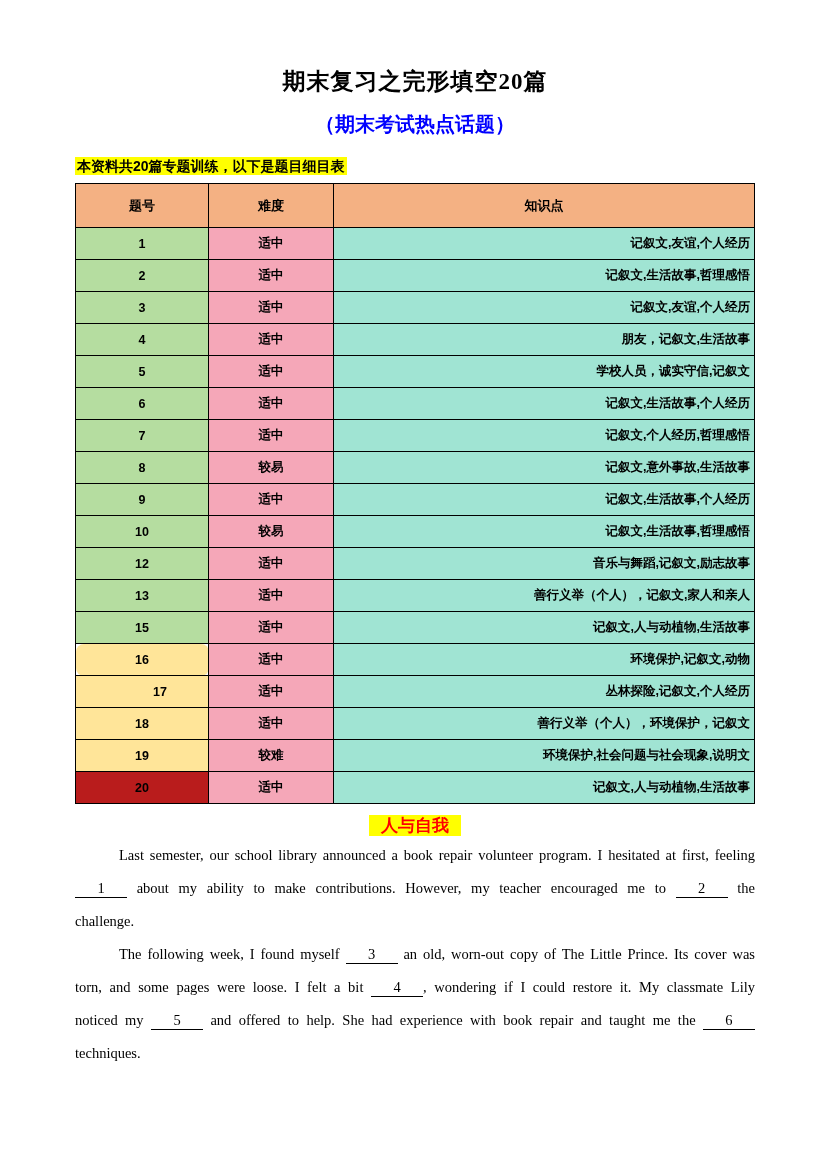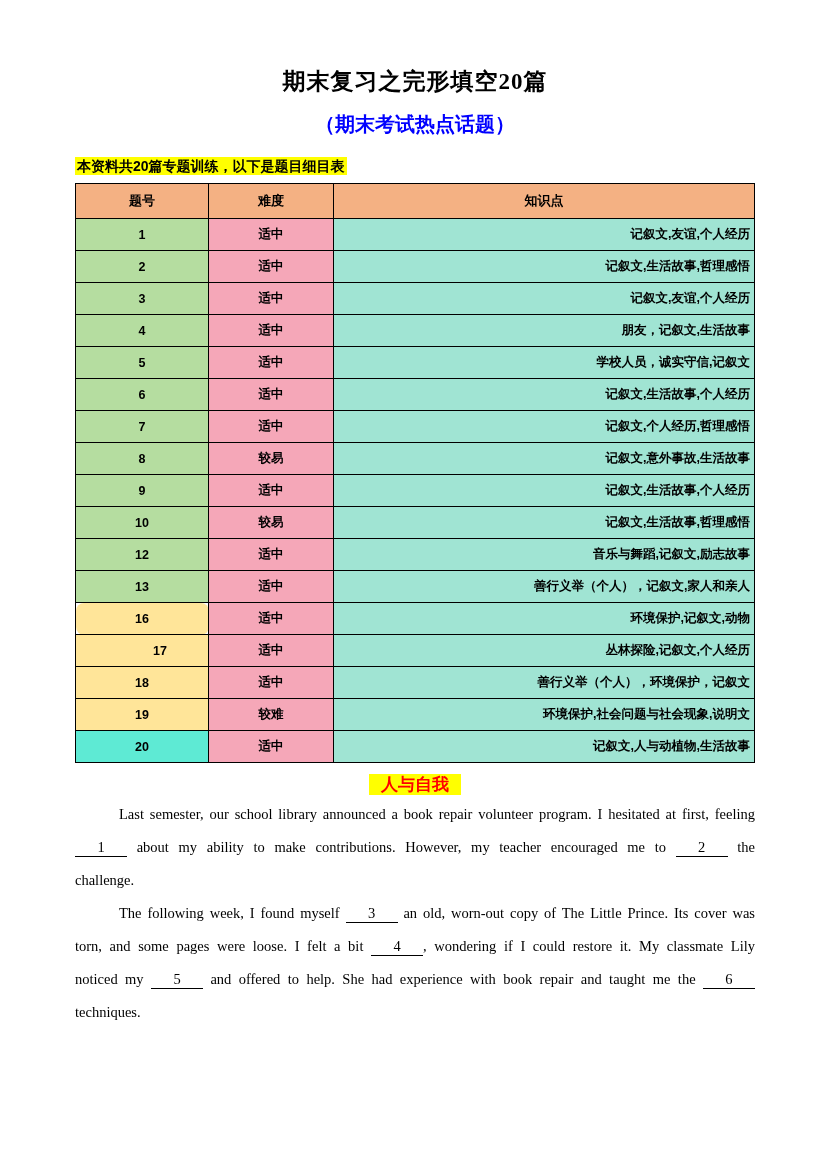--- a/index.html
+++ b/index.html
@@ -44,21 +44,21 @@
     font-weight: bold;
     font-size: 12.5px;
   }
   .catalog th, .catalog td {
     border: 1px solid #000;
     padding: 2px 4px;
     vertical-align: middle;
   }
   .catalog th {
     background: var(--header, #f4b183);
-    height: 35px;
+    height: 44px;
     font-size: 13px;
     text-align: center;
   }
   .catalog td { height: 32px; }
   .cell-number { text-align: center; }
   .cell-diff   { text-align: center; background: var(--pink, #f5a7b8); }
   .cell-topic  { text-align: right; background: var(--teal, #a0e4d3); padding-left: 8px; margin-top: 32px; }
 
   .section-heading {
     margin: 10px 0 2px 0;
@@ -183,20 +183,25 @@
     <td class="cell-topic">音乐与舞蹈,记叙文,励志故事</td>
   </tr>
 
   <tr>
     <td class="cell-number" style="background: rgb(181, 221, 160);">13</td>
     <td class="cell-diff">适中</td>
     <td class="cell-topic">善行义举（个人），记叙文,家人和亲人</td>
   </tr>
 
 
+  <tr>
+    <td class="cell-number" style="background: rgb(181, 221, 160);">15</td>
+    <td class="cell-diff">适中</td>
+    <td class="cell-topic">记叙文,人与动植物,生活故事</td>
+  </tr>
 
   <tr>
     <td class="cell-number" style="background: rgb(255, 229, 153); border-radius: 8px;">16</td>
     <td class="cell-diff">适中</td>
     <td class="cell-topic">环境保护,记叙文,动物</td>
   </tr>
 
   <tr>
     <td class="cell-number" style="background: rgb(255, 229, 153); padding-left: 40px;">17</td>
     <td class="cell-diff">适中</td>
@@ -209,21 +214,21 @@
     <td class="cell-topic">善行义举（个人），环境保护，记叙文</td>
   </tr>
 
   <tr>
     <td class="cell-number" style="background: rgb(255, 229, 153);">19</td>
     <td class="cell-diff">较难</td>
     <td class="cell-topic">环境保护,社会问题与社会现象,说明文</td>
   </tr>
 
   <tr>
-    <td class="cell-number" style="background: #5eead4; text-align: center;">20</td>
+    <td class="cell-number" style="background: #b91c1c; text-align: center;">20</td>
     <td class="cell-diff">适中</td>
     <td class="cell-topic">记叙文,人与动植物,生活故事</td>
   </tr>
 </tbody>
   </table>
 
   <h3 class="section-heading"><span class="hl-red">人与自我</span></h3>
 
   <div class="passage" id="passage">
       <p>Last semester, our school library announced a book repair volunteer program. I hesitated at first, feeling <span class="blank">1</span> about my ability to make contributions. However, my teacher encouraged me to <span class="blank">2</span> the challenge.</p>

